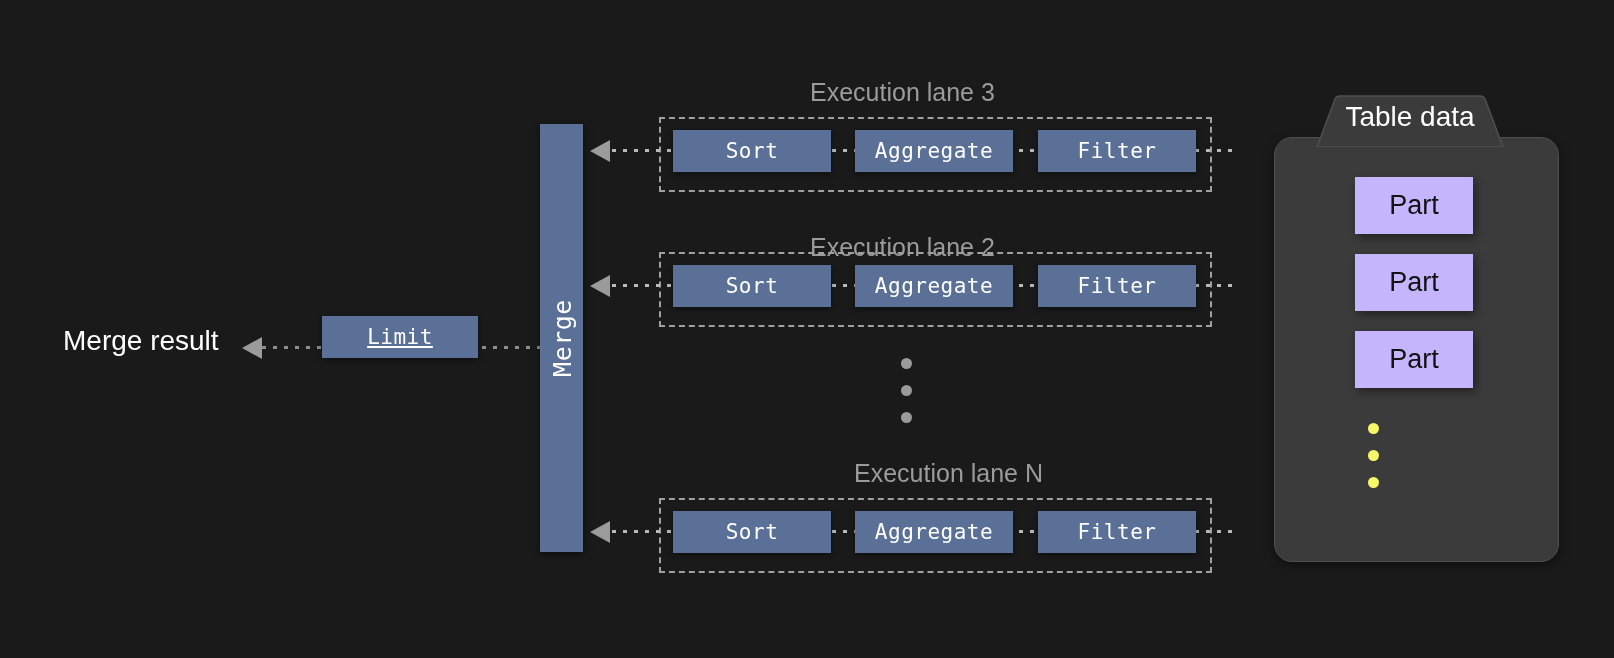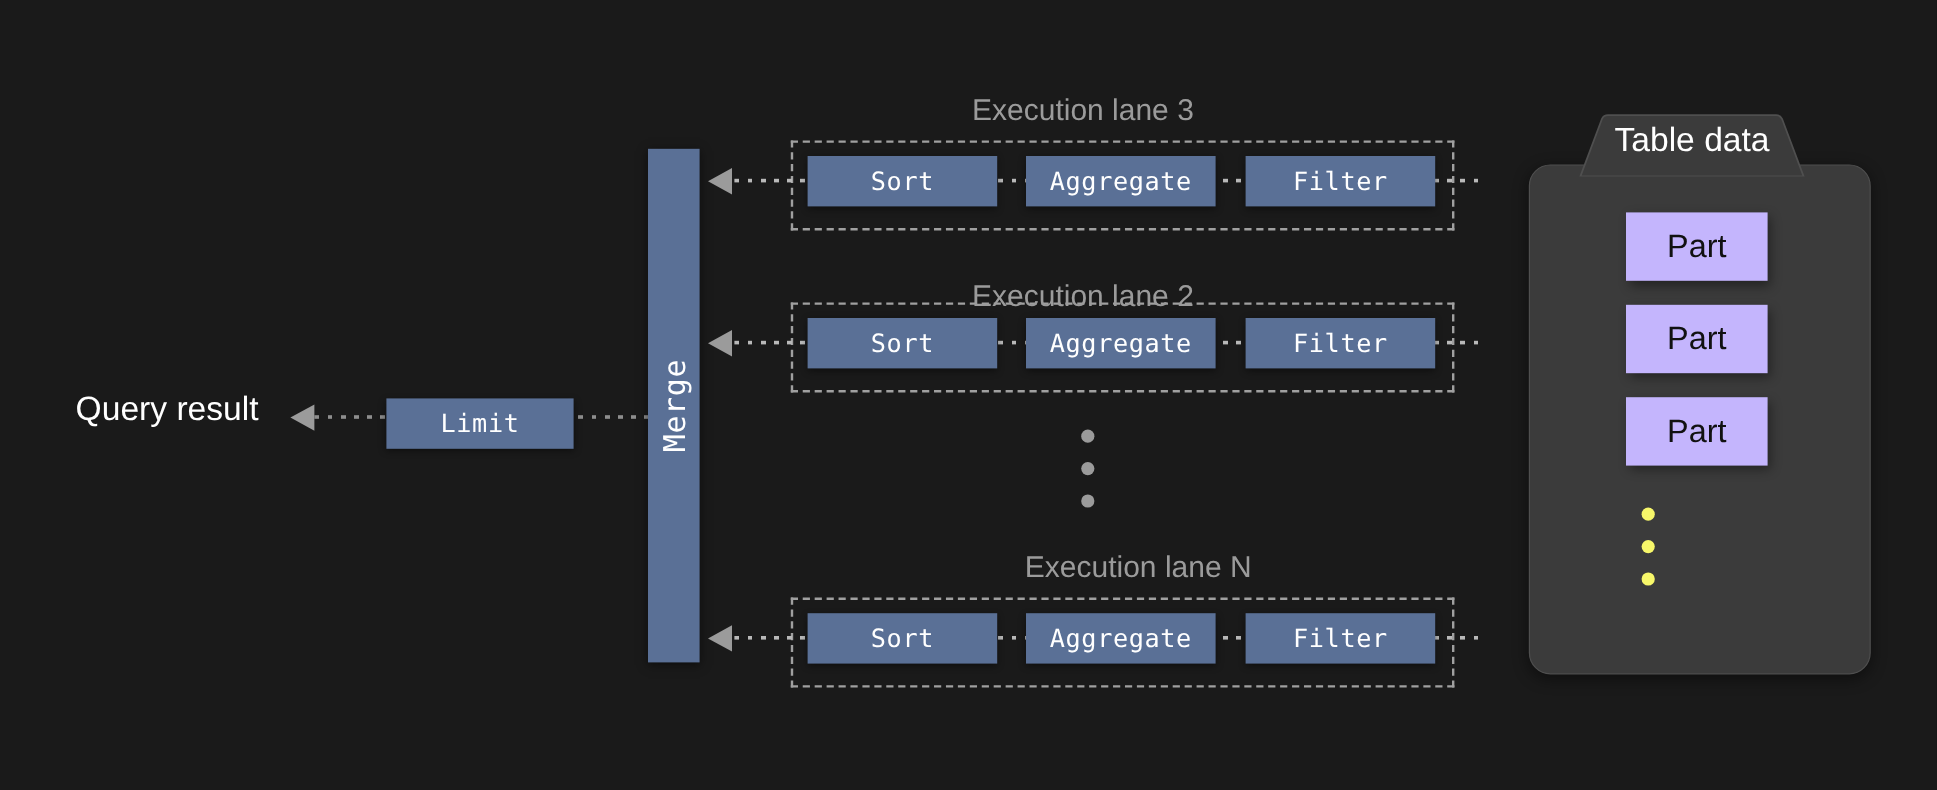--- a/index.html
+++ b/index.html
@@ -206,23 +206,23 @@
   <div class="opbox" style="left:855px; top:511px; width:158px; height:42px;">Aggregate</div>
   <div class="opbox" style="left:1038px; top:511px; width:158px; height:42px;">Filter</div>
 
   <div id="merge-bar" class="abs" style="left:540px; top:124px; width:43px; height:428px;">
     <span class="vtext">Merge</span>
   </div>
 
   <div class="dotline dim" style="left:262px; top:346px; width:280px;"></div>
   <div class="arrowhead" style="left:242px; top:337px;"></div>
 
-  <div class="opbox" style="left:322px; top:332px; width:156px; height:42px;">Limit</div>
-
-  <div class="caption" style="left:63px; top:325px;">Query result</div>
+  <div class="opbox" style="left:322px; top:316px; width:156px; height:42px;text-decoration:underline;">Limit</div>
+
+  <div class="caption" style="left:63px; top:325px;">Merge result</div>
 
   <div id="table-data-tab">
     <svg width="200" height="52" viewBox="0 0 200 52" xmlns="http://www.w3.org/2000/svg">
       <path d="M8 52 L26 4 Q27.5 1 31 1 L171 1 Q174.5 1 176 4 L194 52 Z" fill="#3b3b3b" stroke="#4f4f4f" stroke-width="1.5"></path>
     </svg>
   </div>
   <div id="table-data-card"></div>
   <div id="table-data-title">Table data</div>
 
   <div class="partbox" style="left:1355px; top:177px; width:118px; height:57px;">Part</div>

